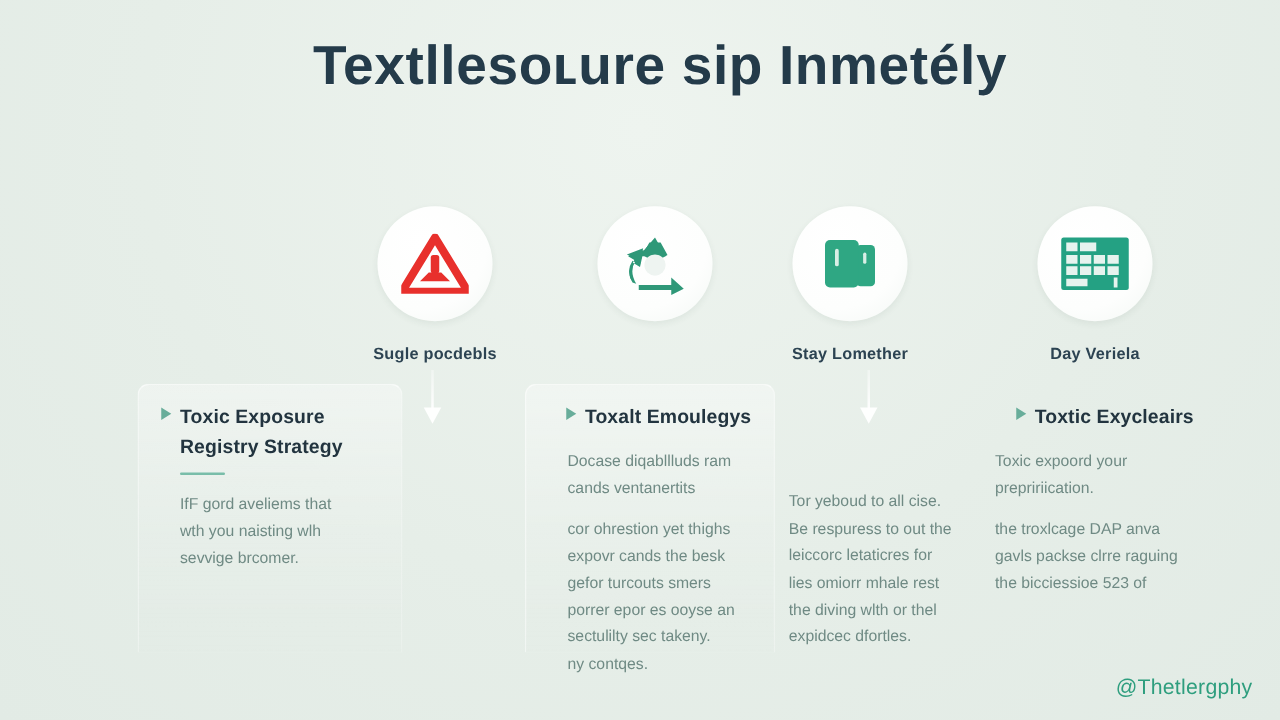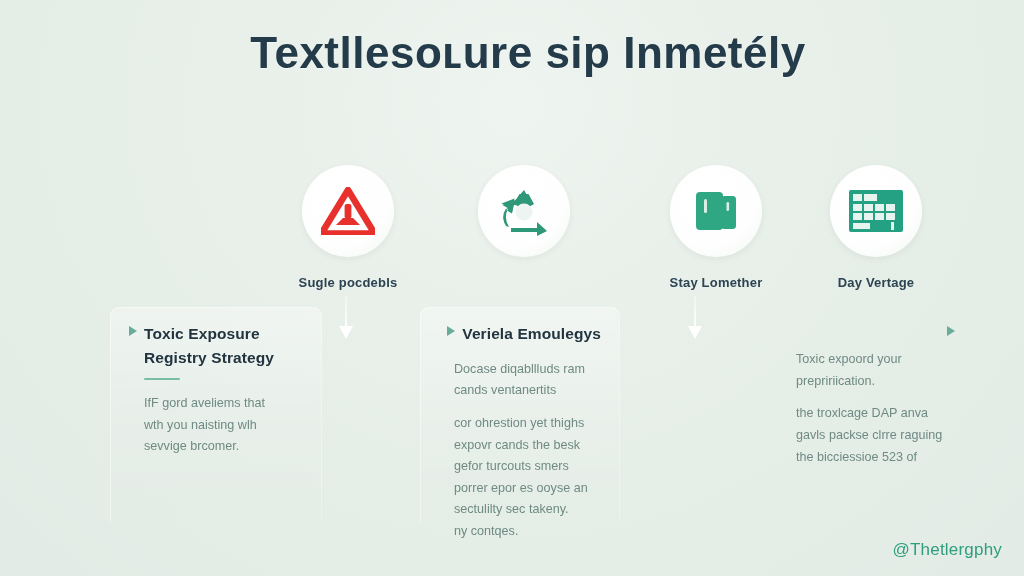--- a/index.html
+++ b/index.html
@@ -207,21 +207,21 @@
               <path d="M46 38 Q50 30 45 22.5 L39 26 L36.5 12.5 L49.5 17.5 L43 21 Q48 29 44 39 Z" transform="scale(-1,1) translate(-54,0)"></path>
               <path d="M14 42 L40 42 L40 36 L50 45 L40 50 L40 46 L14 46 Z"></path>
               <path d="M22.5 8 L31.5 8 L37 18 L30 22 L27 16 L24 22 L17 18 Z"></path>
             </g>
             <circle cx="27" cy="26" r="8.5" fill="#eef4f1"></circle>
           </svg>
         </span>
       </div>
     </div>
 
-    <div class="step" style="left:368px;">
+    <div class="step" style="left:332px;">
       <div class="step-circle">
         <span>
           <svg width="50" height="50" viewBox="0 0 50 50">
             <rect x="30" y="10" width="15" height="33" rx="3.5" fill="#2fa783"></rect>
             <rect x="35.5" y="16" width="2.6" height="9" rx="1.3" fill="#d9efe6"></rect>
             <rect x="5" y="6" width="27" height="38" rx="4" fill="#2fa783"></rect>
             <rect x="13" y="13" width="3" height="14" rx="1.5" fill="#d9efe6"></rect>
           </svg>
         </span>
       </div>
@@ -243,21 +243,21 @@
               <rect x="5" y="24" width="9" height="7"></rect>
               <rect x="16" y="24" width="9" height="7"></rect>
               <rect x="27" y="24" width="9" height="7"></rect>
               <rect x="38" y="24" width="9" height="7"></rect>
               <rect x="5" y="34" width="17" height="6"></rect>
               <rect x="43" y="33" width="3" height="8"></rect>
             </g>
           </svg>
         </span>
       </div>
-      <div class="step-label">Day Vertage</div>
+      <div class="step-label">Day Veriela</div>
     </div>
   </div>
 
   <div class="arrow" style="left:339px; top:296px;">
     <div class="stem"></div>
     <div class="head"></div>
   </div>
   <div class="arrow" style="left:688px; top:296px;">
     <div class="stem"></div>
     <div class="head"></div>
@@ -273,36 +273,45 @@
       </div>
       <div class="divider"></div>
       <div class="card-body">IfF gord aveliems that
 wth you naisting wlh
 sevvige brcomer.</div>
     </div>
 
     <div class="card" style="left:420px; width:200px;">
       <div class="card-head">
         <span class="bullet-tri"></span>
-        <span class="card-title">Veriela Emoulegys</span>
+        <span class="card-title">Toxalt Emoulegys</span>
       </div>
       <div class="card-body">Docase diqabllluds ram
 cands ventanertits</div>
       <div class="card-body para2">cor ohrestion yet thighs
 expovr cands the besk
 gefor turcouts smers
 porrer epor es ooyse an
 sectulilty sec takeny.
 ny contqes.</div>
     </div>
 
+    <div class="card ghost" style="left:612px; width:190px; padding-top:70px;">
+      <div class="card-body nolead">Tor yeboud to all cise.
+Be respuress to out the
+leiccorc letaticres for
+lies omiorr mhale rest
+the diving wlth or thel
+expidcec dfortles.</div>
+    </div>
 
     <div class="card ghost" style="left:762px; width:212px;">
       <div class="card-head">
         <span class="bullet-tri"></span>
+        <span class="card-title">Toxtic Exycleairs</span>
       </div>
       <div class="card-body">Toxic expoord your
 prepririication.</div>
       <div class="card-body para2">the troxlcage DAP anva
 gavls packse clrre raguing
 the bicciessioe 523 of</div>
     </div>
   </div>
 
   <div class="watermark">

